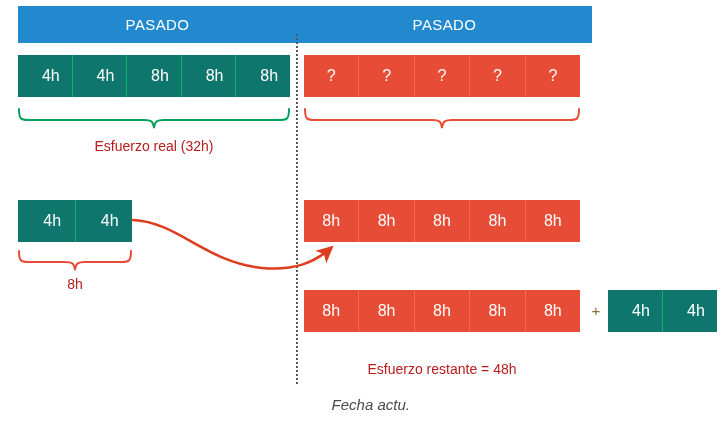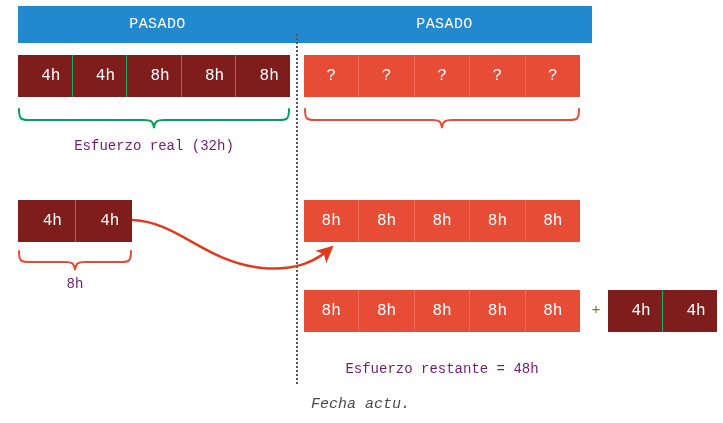--- a/index.html
+++ b/index.html
@@ -5,21 +5,21 @@
   html, body {
     margin: 0;
     padding: 0;
     background: #ffffff;
   }
   #stage {
     position: relative;
     width: 723px;
     height: 423px;
     background: #ffffff;
-    font-family: Liberation Mono, monospace;
+    font-family: Liberation Sans, sans-serif;
     overflow: hidden;
     border-radius: 13px;
   }
 
   
   .header-band {
     position: absolute;
     left: 18px;
     top: 6px;
     width: 574px;
@@ -62,21 +62,21 @@
     flex: 1 1 0;
     display: flex;
     align-items: center;
     justify-content: center;
     color: #ffffff;
     font-size: 16px;
     box-sizing: border-box;
     border-right: 1px solid rgba(255,255,255,0.85);
   }
   .cell:last-child { border-right: none; }
-  .bar.green .cell { background: #7f1d1d; padding-left: 12px; }
+  .bar.green .cell { background: #0f766e; padding-left: 12px; }
   .bar.red   .cell { background: #e64c36; }
   .bar.green .cell { border-right-color: #0bb268; }
   .bar.red   .cell { border-right-color: #ef6a56; }
 
   
   #bar-past-actual    { left: 18px;  top: 55px;  width: 272px; }
   #bar-future-unknown { left: 304px; top: 55px;  width: 276px; }
   #bar-extra-effort   { left: 18px;  top: 200px; width: 114px; }
   #bar-remaining-mid  { left: 304px; top: 200px; width: 276px; }
   #bar-remaining-low  { left: 304px; top: 290px; width: 276px; }
@@ -97,21 +97,21 @@
     left: 0;
     top: 0;
     width: 723px;
     height: 423px;
     pointer-events: none;
   }
 
   
   .caption {
     position: absolute;
-    color: #701a75;
+    color: #b91c1c;
     font-size: 14px;
     text-align: center;
     white-space: nowrap;
   }
   #cap-past      { left: 18px;  top: 138px; width: 272px; }
   #cap-future    { left: 304px; top: 138px; width: 276px; }
   #cap-extra     { left: 18px;  top: 276px; width: 114px; }
   #cap-remaining { left: 304px; top: 349px; width: 276px; margin-top: 12px; }
 
   #cap-now {

